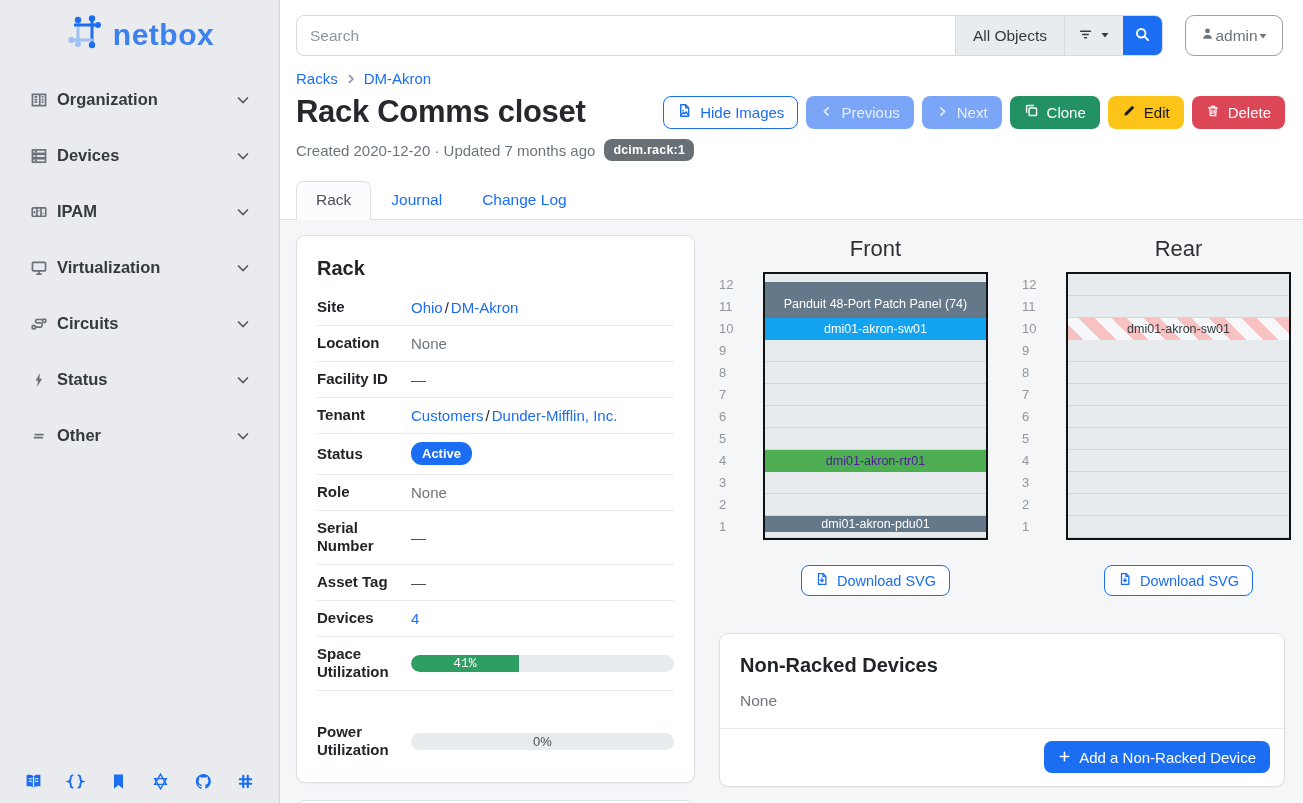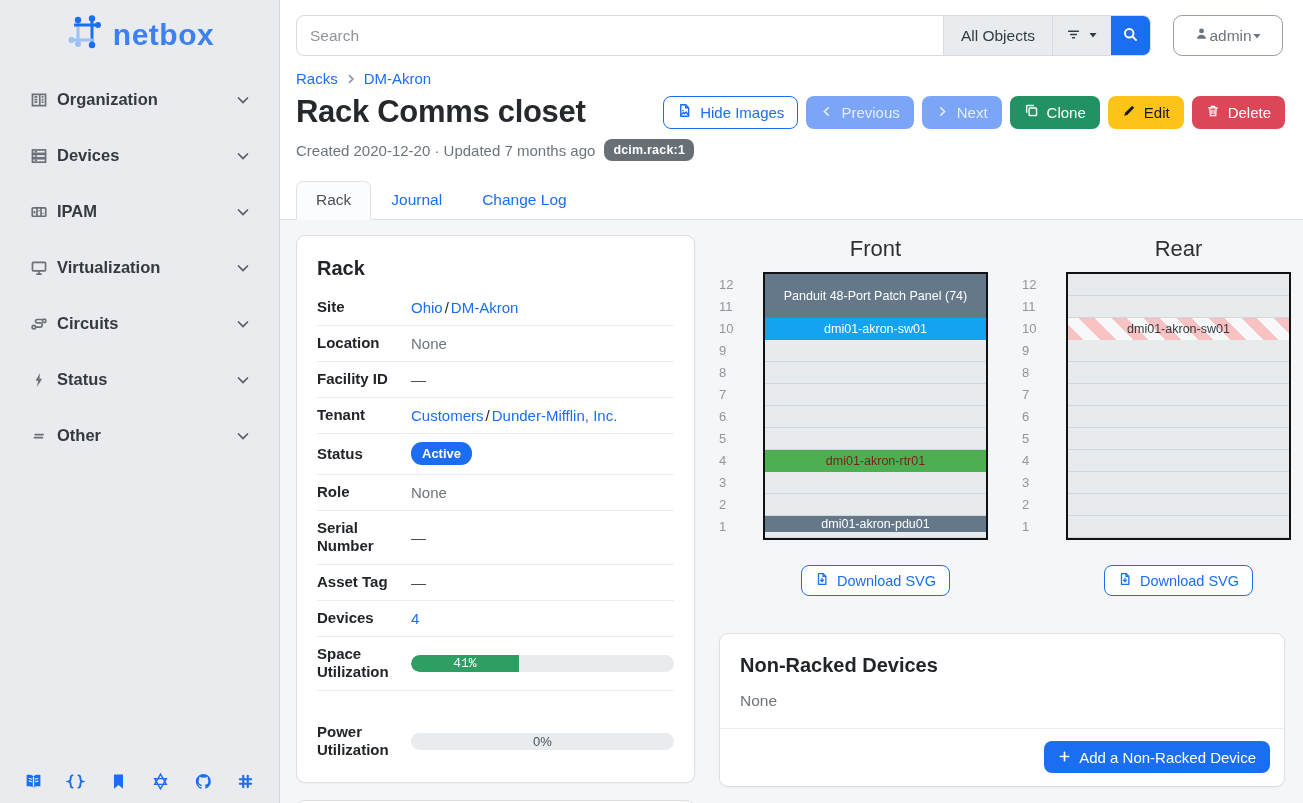--- a/index.html
+++ b/index.html
@@ -50,21 +50,21 @@
   }
   .filter-btn {
     background:#e9ecef; border:none; border-left:1px solid #d7dbdf; padding:0 13px;
     display:flex; align-items:center; gap:7px; color:#343a40; cursor:pointer;
   }
   .go-btn {
     background:#1b6ef2; border:none; width:39px; display:flex; align-items:center; justify-content:center;
     color:#fff; cursor:pointer;
   }
   .user-menu {
-    margin-left:22px; height:41px; width:110px; border:1px solid #99a0a7; border-radius:9px;
+    margin-left:22px; height:41px; width:98px; border:1px solid #99a0a7; border-radius:9px;
     background:#fff; display:flex; align-items:center; justify-content:center; gap:0;
     color:#6c757d; font-size:15.5px; cursor:pointer;
   }
 
   .page-head { padding:14px 18px 0 16px; }
   .breadcrumb { display:flex; align-items:center; gap:7px; font-size:15px; }
   .crumb-sep { display:flex; color:#8b95a5; }
   .title-row { display:flex; align-items:center; justify-content:space-between; margin-top:7px; }
   h1.page-title { font-size:31px; font-weight:700; color:#25282d; letter-spacing:-.3px; }
   .actions { display:flex; gap:8px; }
@@ -547,23 +547,23 @@
                 <div class="slot"></div>
                 <div class="slot"></div>
                 <div class="slot"></div>
                 <div class="slot"></div>
                 <div class="slot"></div>
                 <div class="slot"></div>
                 <div class="slot"></div>
                 <div class="slot"></div>
                 <div class="slot"></div>
                 <div class="slot"></div>
-                <div class="device" style="top: 0px; height: 44px; background: rgb(100, 120, 138); color: rgb(255, 255, 255);">Panduit 48-Port Patch Panel (74)</div>
+                <div class="device" style="top: 8px; height: 44px; background: rgb(100, 120, 138); color: rgb(255, 255, 255);">Panduit 48-Port Patch Panel (74)</div>
                 <div class="device" style="top: 44px; height: 22px; background: rgb(19, 163, 240); color: rgb(255, 255, 255);">dmi01-akron-sw01</div>
-                <div class="device" style="top: 176px; height: 22px; background: rgb(77, 175, 81); color: #7f1d1d;">dmi01-akron-rtr01</div>
+                <div class="device" style="top: 176px; height: 22px; background: rgb(77, 175, 81); color: #4c1d95;">dmi01-akron-rtr01</div>
                 <div class="device" style="top: 242px; height: 16px; background: rgb(100, 120, 138); color: rgb(255, 255, 255);">dmi01-akron-pdu01</div>
               </div>
           </div>
           <div class="download-row">
             <button class="btn btn-download">
               <span>
                 <svg width="14" height="14" viewBox="0 0 16 16" fill="none" stroke="currentColor" stroke-width="1.5" stroke-linejoin="round">
                     <path d="M4 1.8h5.2L12.4 5v9.2H4z"></path>
                     <path d="M9.2 1.8V5h3.2"></path>
                     <path d="M8 7v4M6.3 9.3 8 11l1.7-1.7" stroke-linecap="round"></path>

